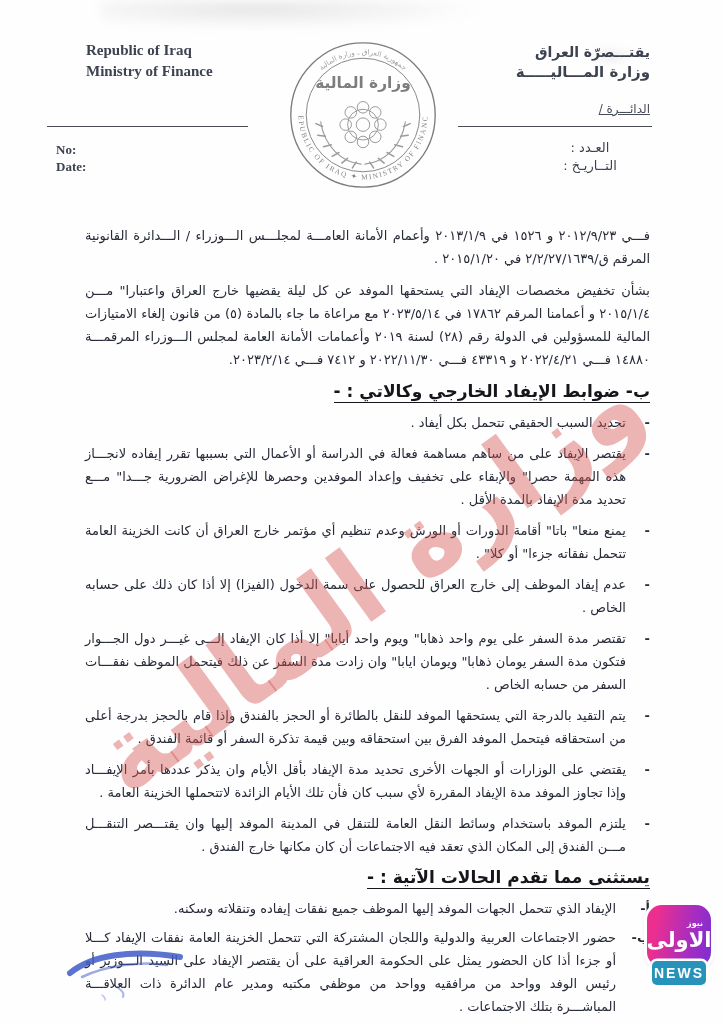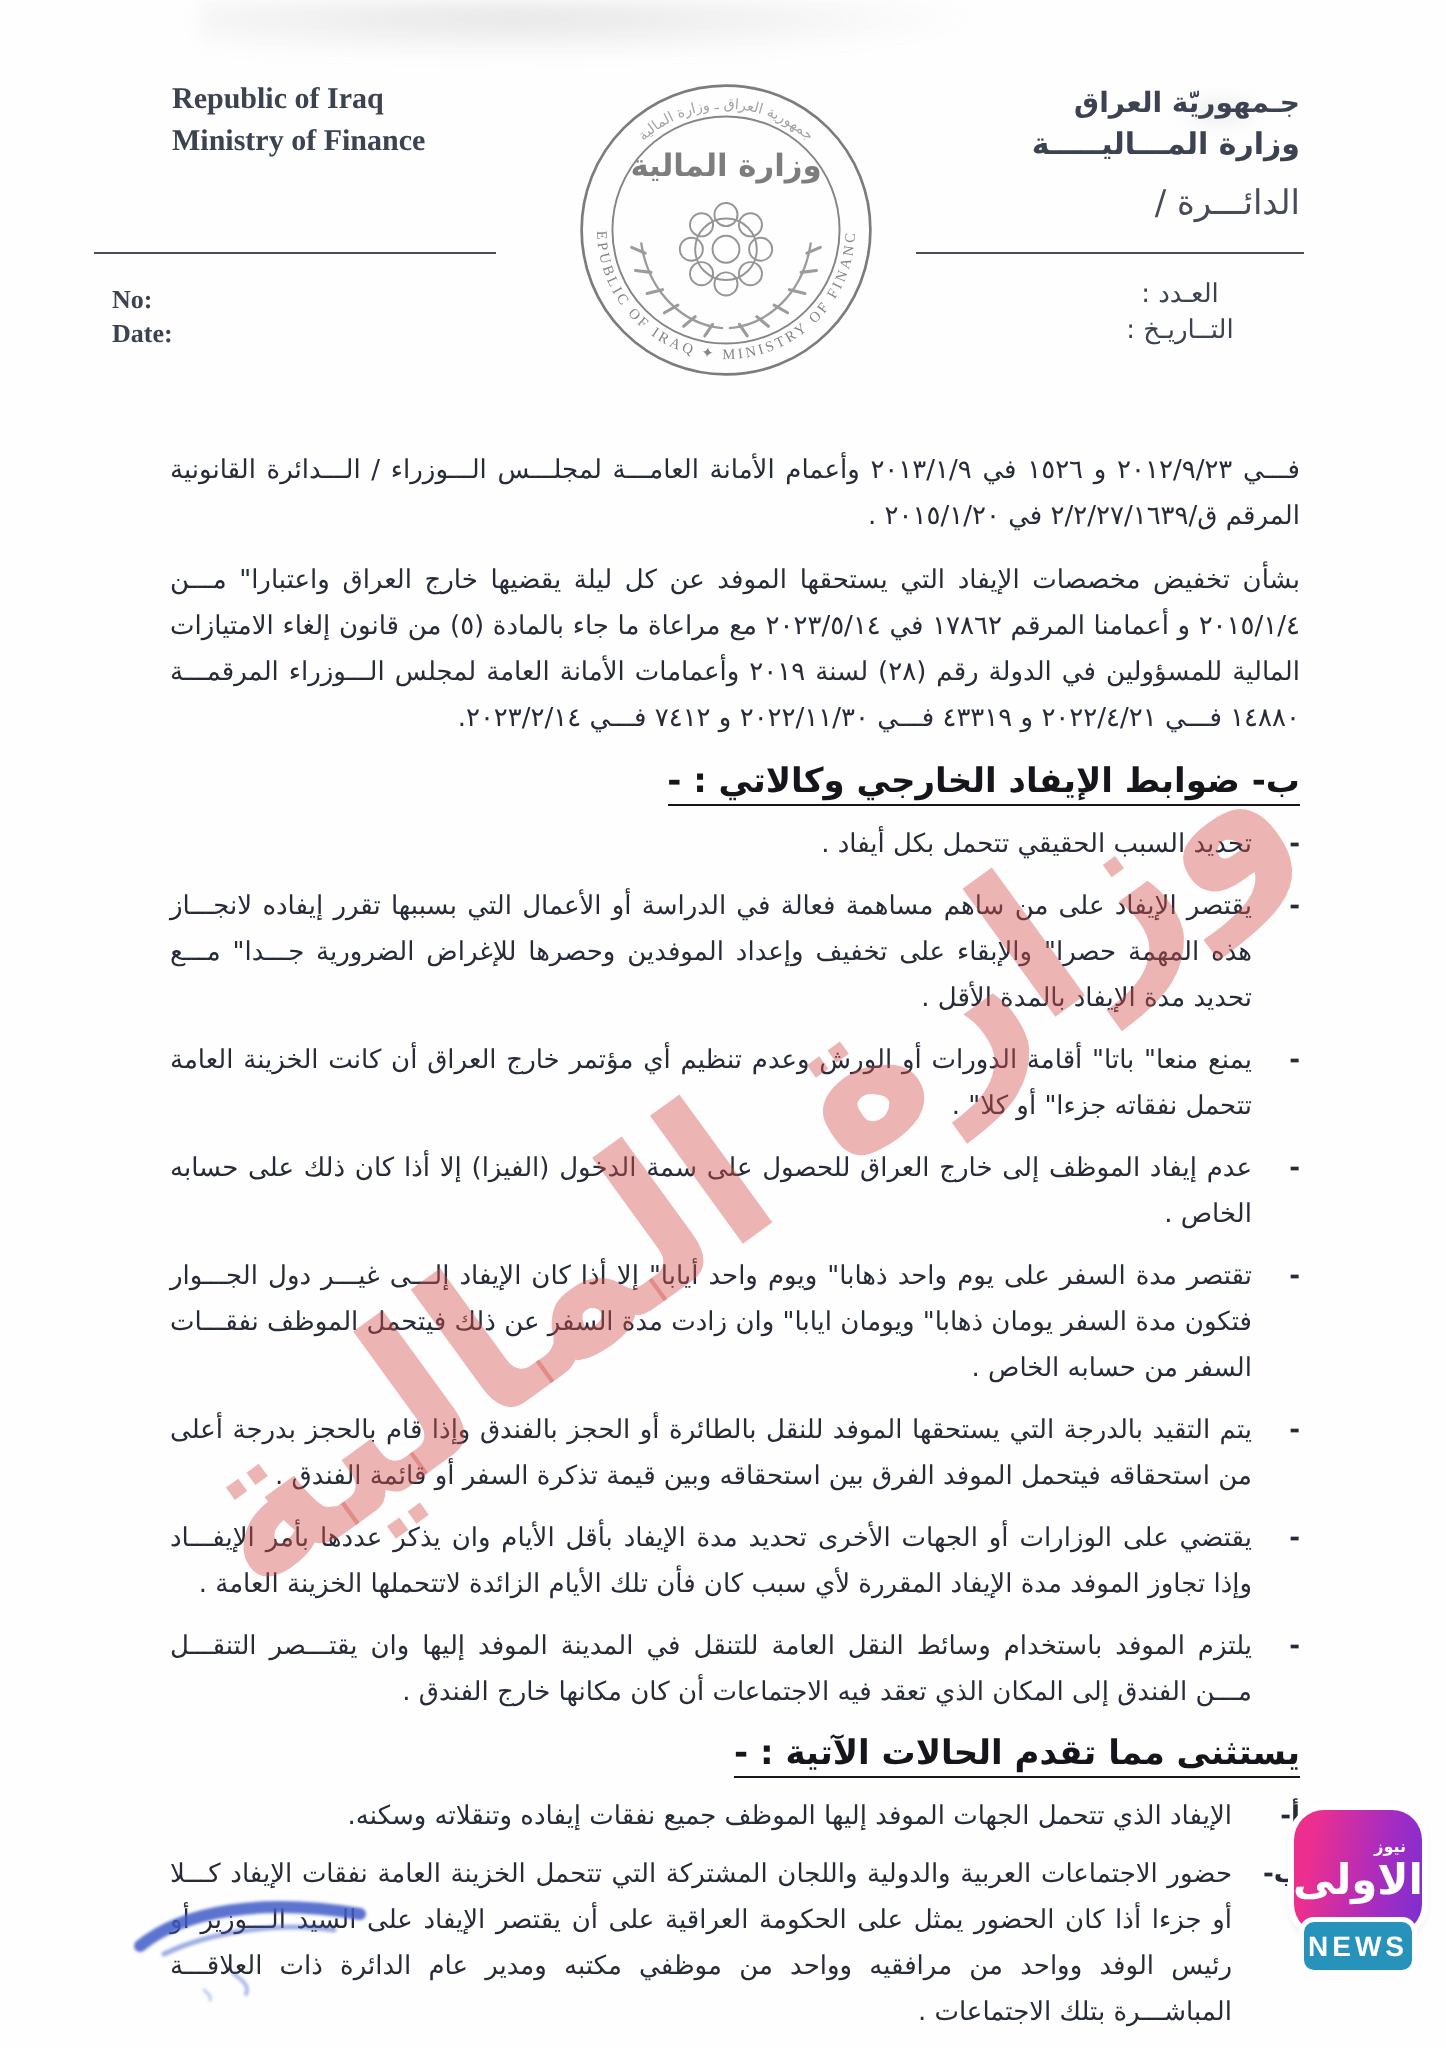--- a/index.html
+++ b/index.html
@@ -35,21 +35,21 @@
     position:absolute;left:56px;top:141px;
     font-family:"Liberation Serif",serif;
     font-size:13px;line-height:17px;color:#3c4250;font-weight:bold;
   }
   .hdr-right{
     position:absolute;right:73px;top:44px;width:200px;
     direction:rtl;text-align:right;color:#3c4250;
   }
   .hdr-right .l1{font-size:14px;font-weight:bold;letter-spacing:.5px;}
   .hdr-right .l2{font-size:15px;font-weight:bold;margin-top:3px;}
-  .hdr-right .l3{font-size:17px;margin-top:11px;padding-left:58px;color:#474c58;}
+  .hdr-right .l3{font-size:12px;margin-top:21px;padding-left:58px;color:#474c58;text-decoration:underline;}
   .num-date{
     position:absolute;right:73px;top:139px;width:120px;
     direction:rtl;text-align:center;font-size:13px;line-height:18px;color:#3c4250;
   }
   
   .seal{position:absolute;left:286px;top:38px;width:154px;height:154px;opacity:.9;}
   
   .watermark{
     position:absolute;left:28px;top:390px;width:680px;height:380px;
     display:flex;align-items:center;justify-content:center;
@@ -167,21 +167,21 @@
           <path d="M119,102 l8,-1"></path>
           <path d="M113,111 l8,2"></path>
         <path d="M105,119 l7,4"></path>
           <path d="M96,125 l6,5"></path>
           <path d="M87,129 l4,6"></path>
       </g>
     </svg>
   </div>
 
   <div class="hdr-right">
-    <div class="l1">جـمهوريّة العراق</div>
+    <div class="l1">يقتـــصرّة العراق</div>
     <div class="l2">وزارة المـــاليـــــة</div>
     <div class="l3">الدائـــرة /</div>
   </div>
   <div class="rule rule-right"></div>
   <div class="num-date">
     <div>العـدد :</div>
     <div>التــاريـخ :</div>
   </div>
 
   <div class="watermark">

